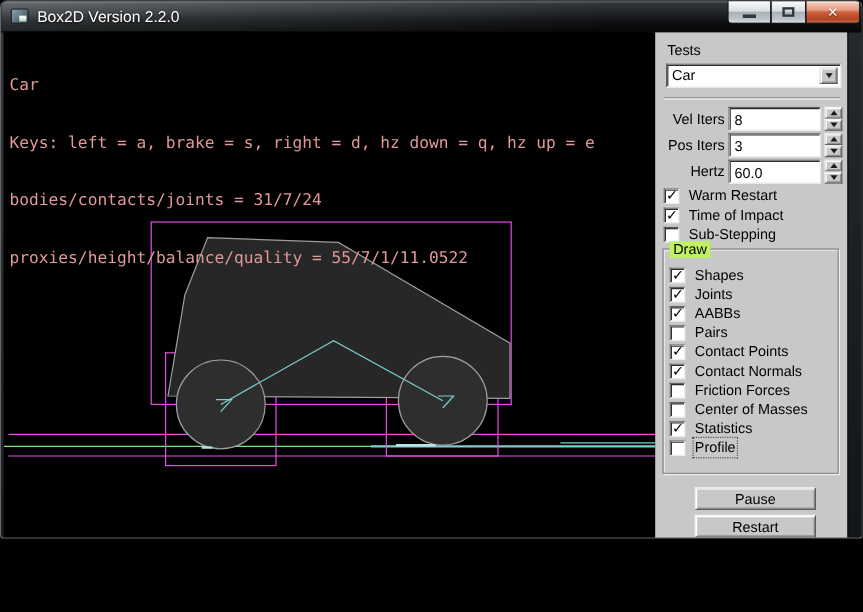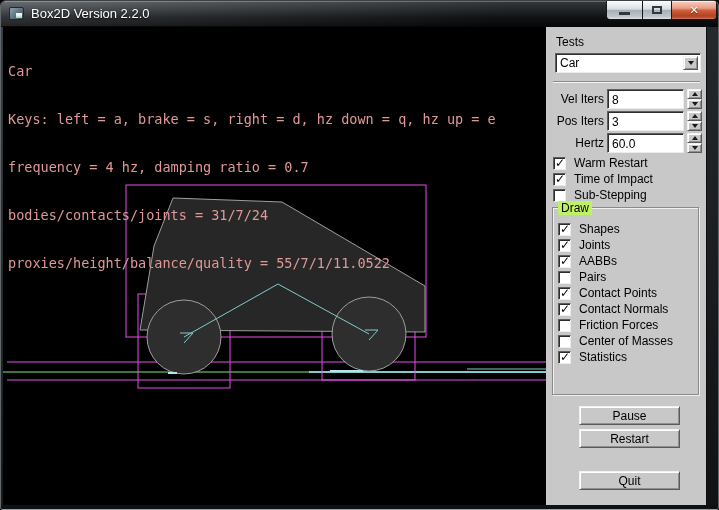--- a/index.html
+++ b/index.html
@@ -1,18 +1,18 @@
 <!DOCTYPE html>
 <html><head>
 <meta charset="utf-8">
 <style>
   html,body{margin:0;padding:0;background:#000;}
   *{box-sizing:border-box;}
   .window{
-    position:relative;width:719px;height:510px;overflow:hidden;
+    position:relative;width:719px;height:449px;overflow:hidden;
     border:1px solid;border-color:#3c4043 #63686c #9aa0a4 #63686c;
     border-radius:6px 6px 3px 3px;background:#101214;
     font-family:"Liberation Sans",sans-serif;
   }
   
   .titlebar{
     position:relative;height:26px;
     background:linear-gradient(90deg,rgba(255,255,255,0.10),rgba(0,0,0,0.40) 70%),
                linear-gradient(180deg,#5a5f63 0%,#3a3e42 35%,#1b1e21 65%,#0a0c0d 100%);
     border-bottom:1px solid #060708;
@@ -155,21 +155,20 @@
         <polyline points="181,310 275,257 366,307" fill="none" stroke="#80cccc"></polyline>
         <polyline points="177,306 190,306 181,316" fill="none" stroke="#80cccc"></polyline>
         <polyline points="362,303 375,303 366,313" fill="none" stroke="#80cccc"></polyline>
 
         <line x1="165" y1="346" x2="174" y2="346" stroke-width="2" stroke="#b8e4e8"></line>
         <line x1="327" y1="344" x2="360" y2="344" stroke-width="2" stroke="#b8e4e8"></line>
       </svg>
       <div class="info" style="color: rgb(224, 152, 152);">
         <div>Car</div>
         <div>Keys: left = a, brake = s, right = d, hz down = q, hz up = e</div>
-        <div>frequency = 4 hz, damping ratio = 0.7</div>
         <div>bodies/contacts/joints = 31/7/24</div>
         <div>proxies/height/balance/quality = 55/7/1/11.0522</div>
       </div>
     </div>
 
     <div class="panel">
       <div class="label" style="left:10px;top:8px;">Tests</div>
 
       <div class="combo sunken">
         <span class="combo-text">Car</span>
@@ -280,20 +279,24 @@
         <div class="cbrow">
           <span class="cb sunken"></span>
           <span class="cblabel">Center of Masses</span>
         </div>
         <div class="cbrow">
           <span class="cb sunken checked">
               <span class="mark">✓</span>
             </span>
           <span class="cblabel">Statistics</span>
         </div>
+        <div class="cbrow">
+          <span class="cb sunken"></span>
+          <span class="cblabel focuslabel">Profile</span>
+        </div>
       </div>
 
       <div class="btn raised" style="top:379px;">Pause</div>
       <div class="btn raised" style="top:402px;">Single Step</div>
       <div class="btn raised" style="top:402px;">Restart</div>
       <div class="btn raised" style="top:444px;">Quit</div>
     </div>
 
     <div class="frame-right"></div>
   </div>

